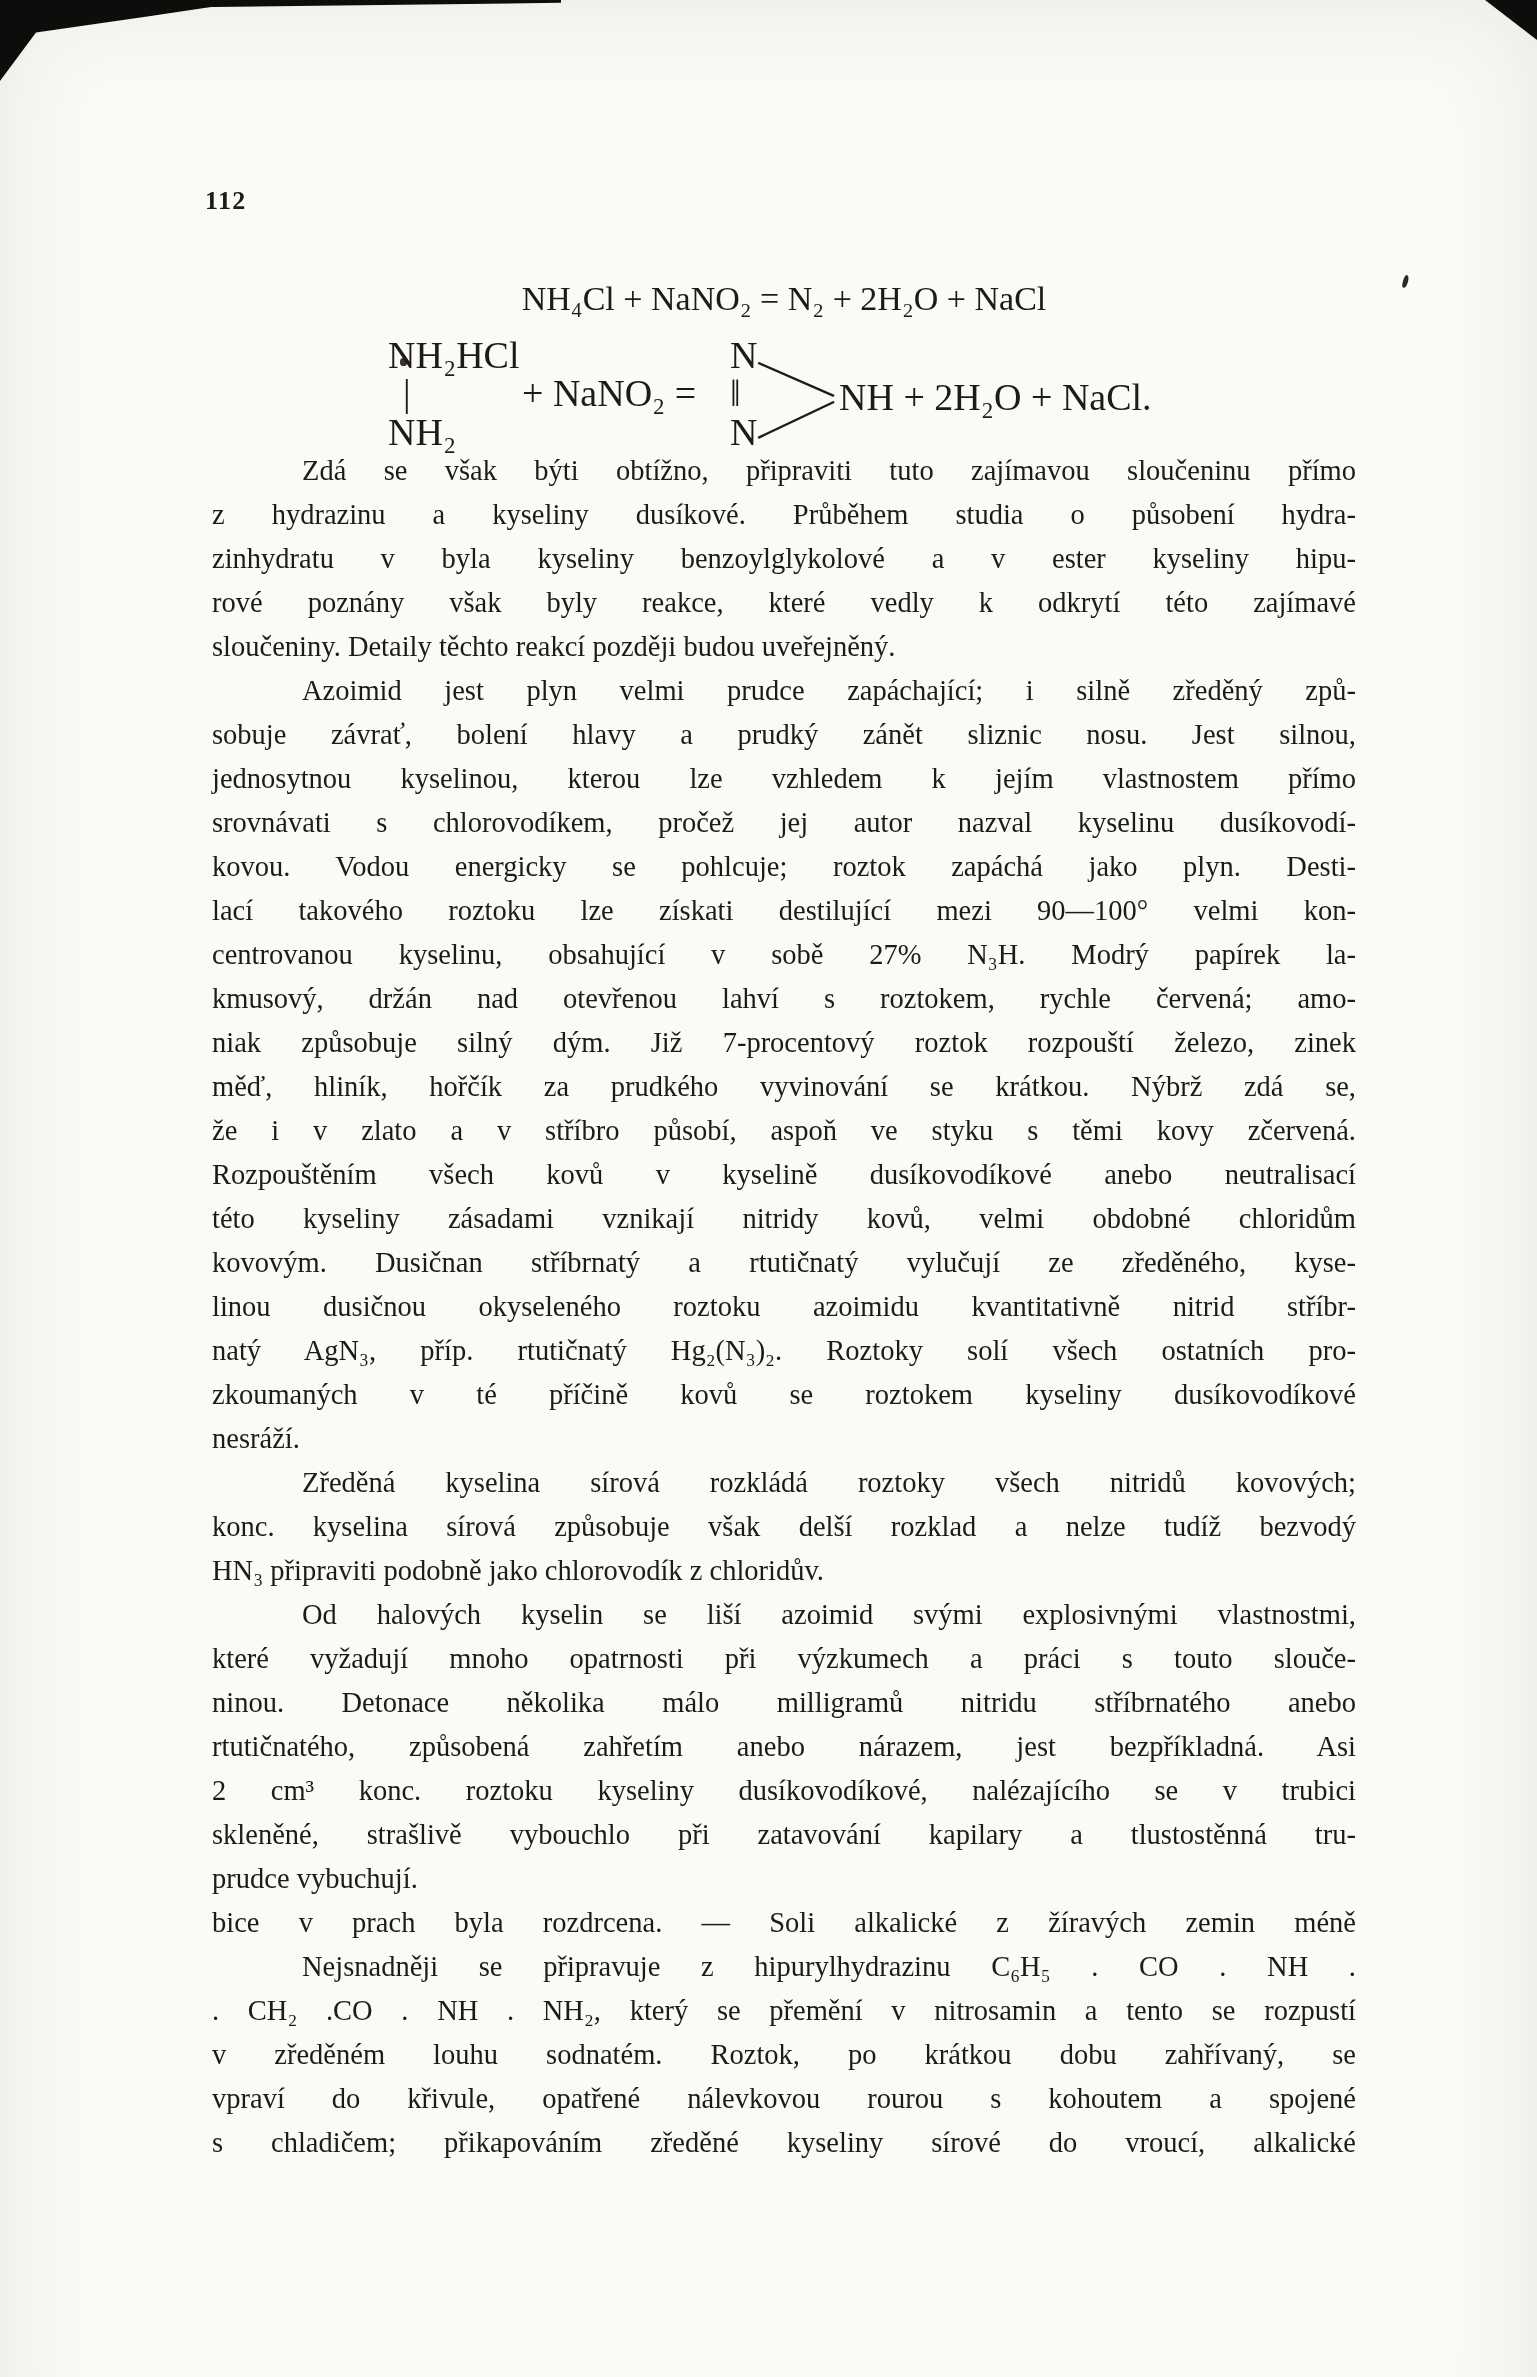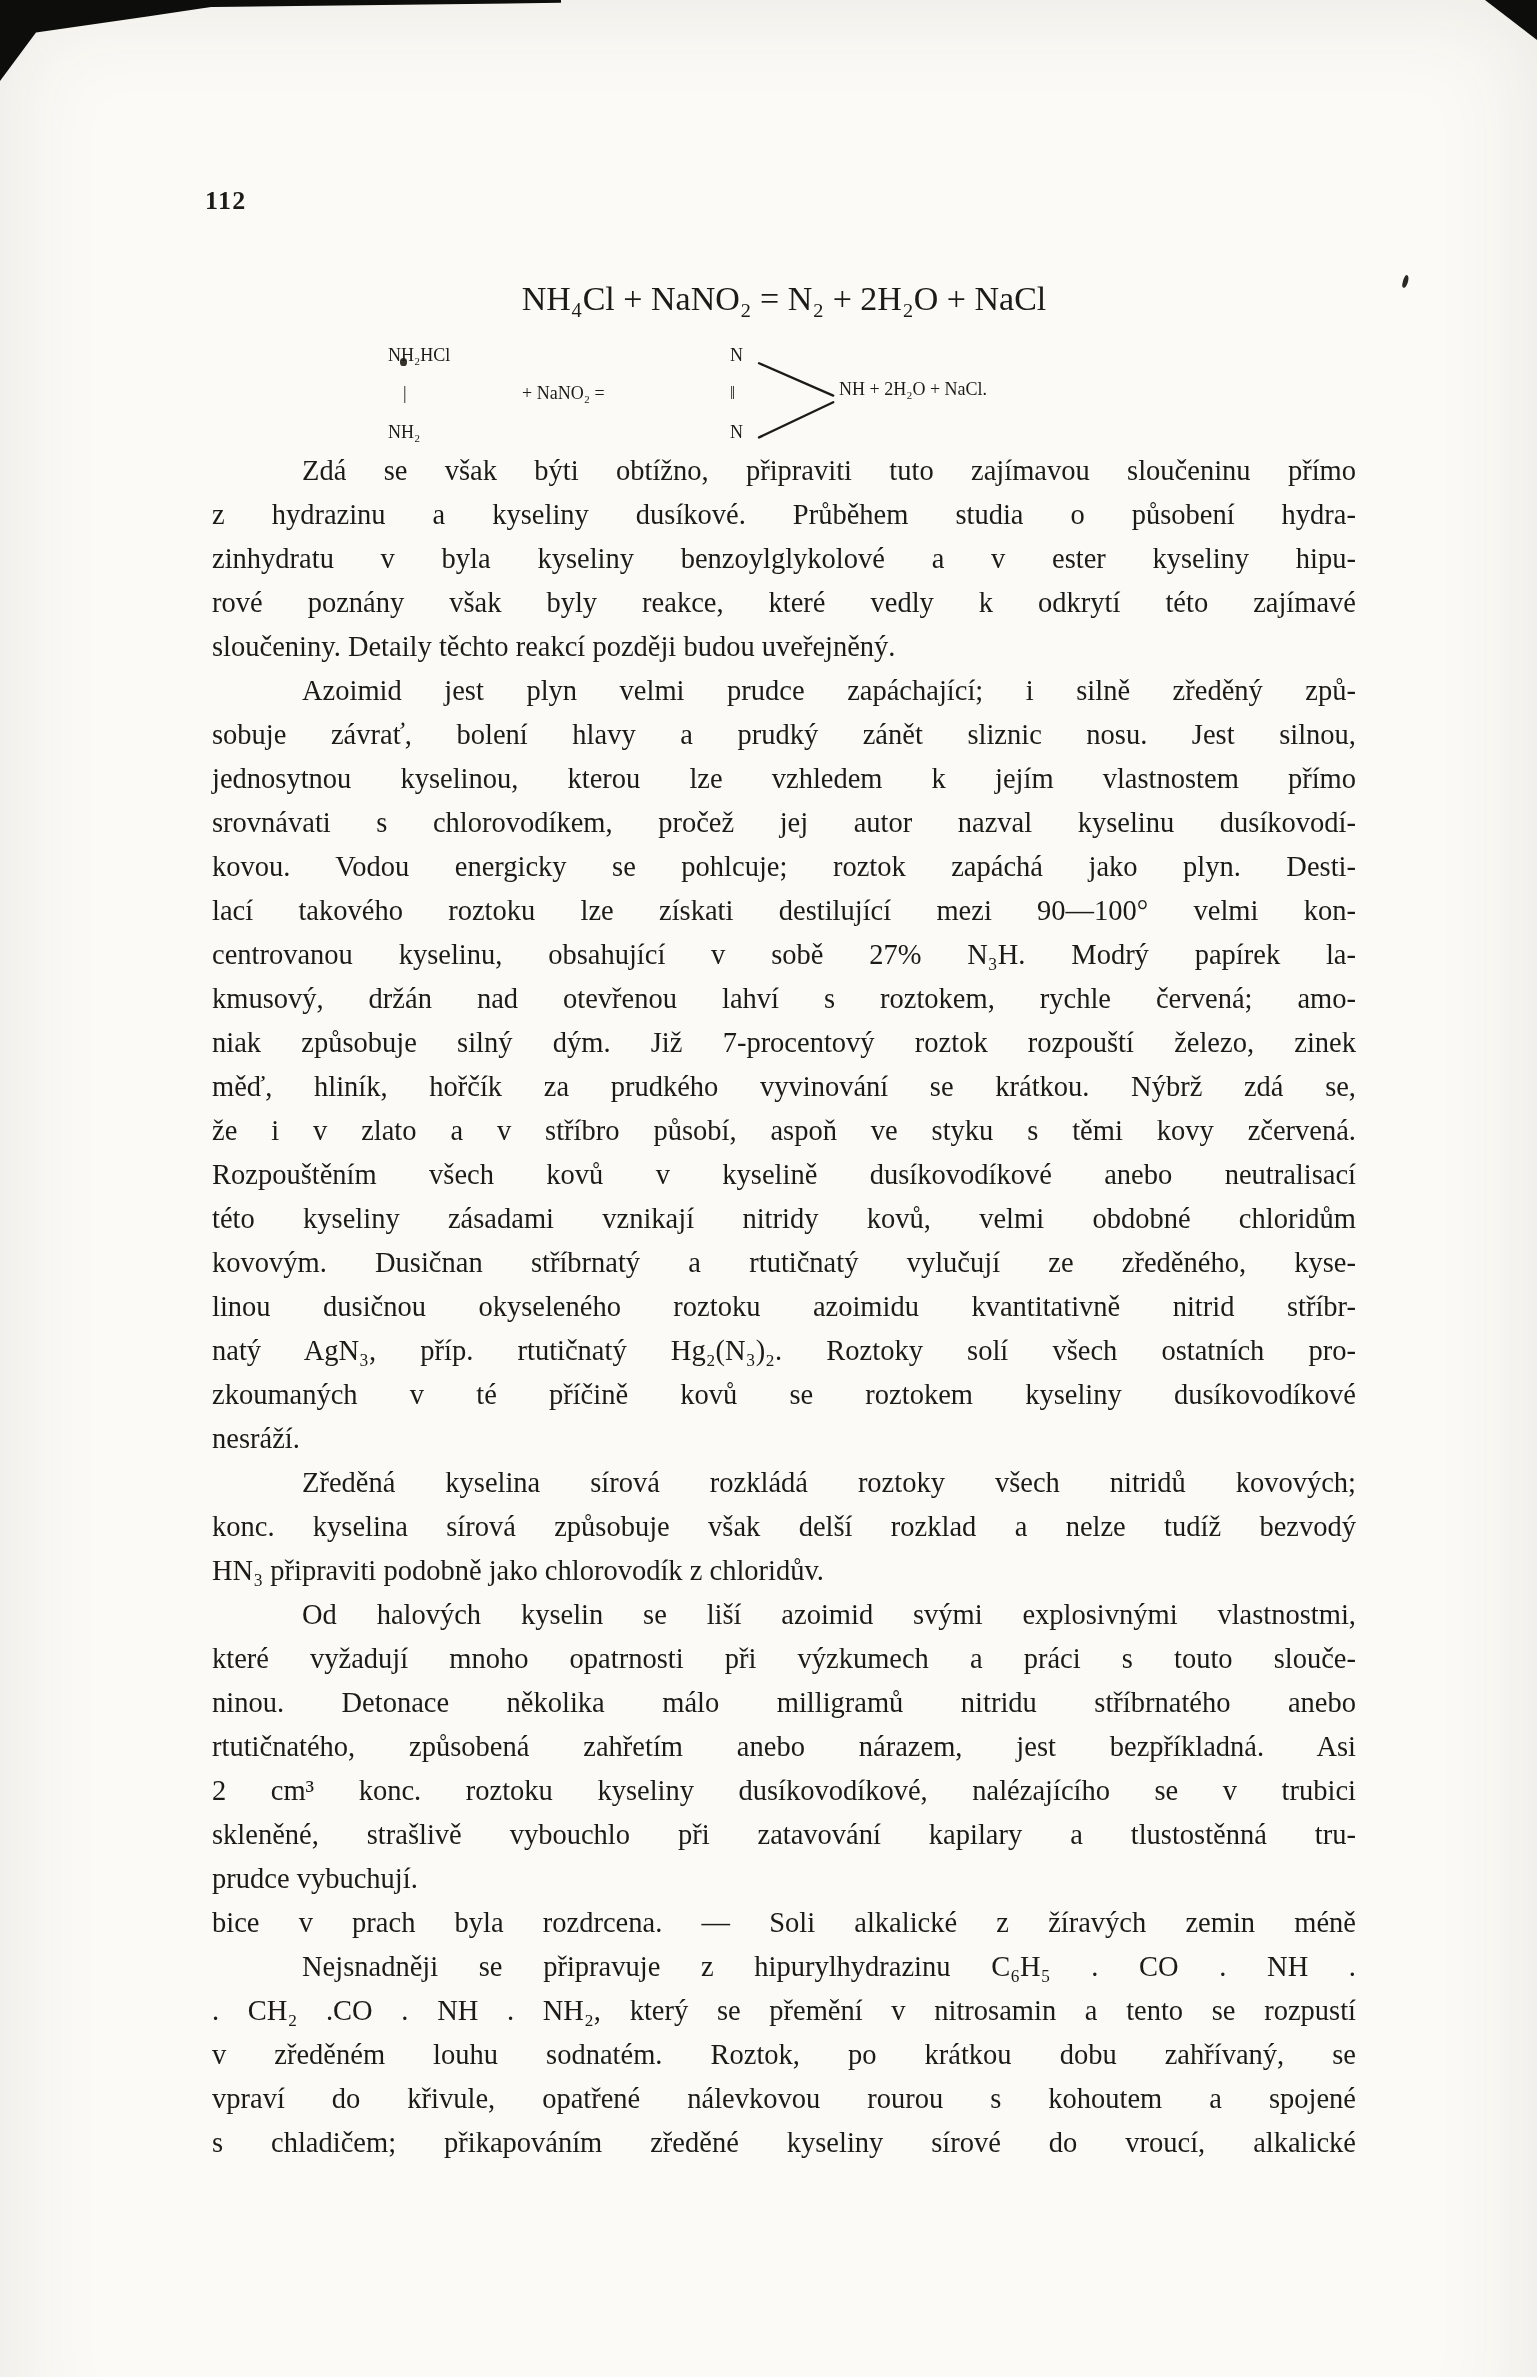--- a/index.html
+++ b/index.html
@@ -60,35 +60,35 @@
     width: 1144px;
     text-align: center;
     font-size: 34px;
     line-height: 38px;
     white-space: nowrap;
   }
   .formula {
     position: absolute;
     left: 212px; top: 328px;
     width: 1144px; height: 138px;
-    font-size: 18px;
+    font-size: 38px;
   }
   .formula .f {
     position: absolute;
     line-height: 36px;
     white-space: nowrap;
   }
   .f.hyd-top  { left: 176px;  top: 8.6px;  }
   .f.hyd-bond { left: 191px;  top: 47px;  }
   .f.hyd-bot  { left: 176px;  top: 86px; }
   .f.reagent  { left: 310px;  top: 47px;  }
   .f.n-top    { left: 518px; top: 8.6px;  }
   .f.n-bond   { left: 518px; top: 47px;  }
   .f.n-bot    { left: 518px; top: 86px; }
-  .f.product  { left: 627px; top: 43px;  }
+  .f.product  { left: 627px; top: 51px;  }
   .ring-lines {
     position: absolute;
     left: 0; top: 0;
     width: 1144px; height: 138px;
   }
   .ring-lines line {
     stroke: #1c1b18;
     stroke-width: 5;
     stroke-linecap: round;
   }

